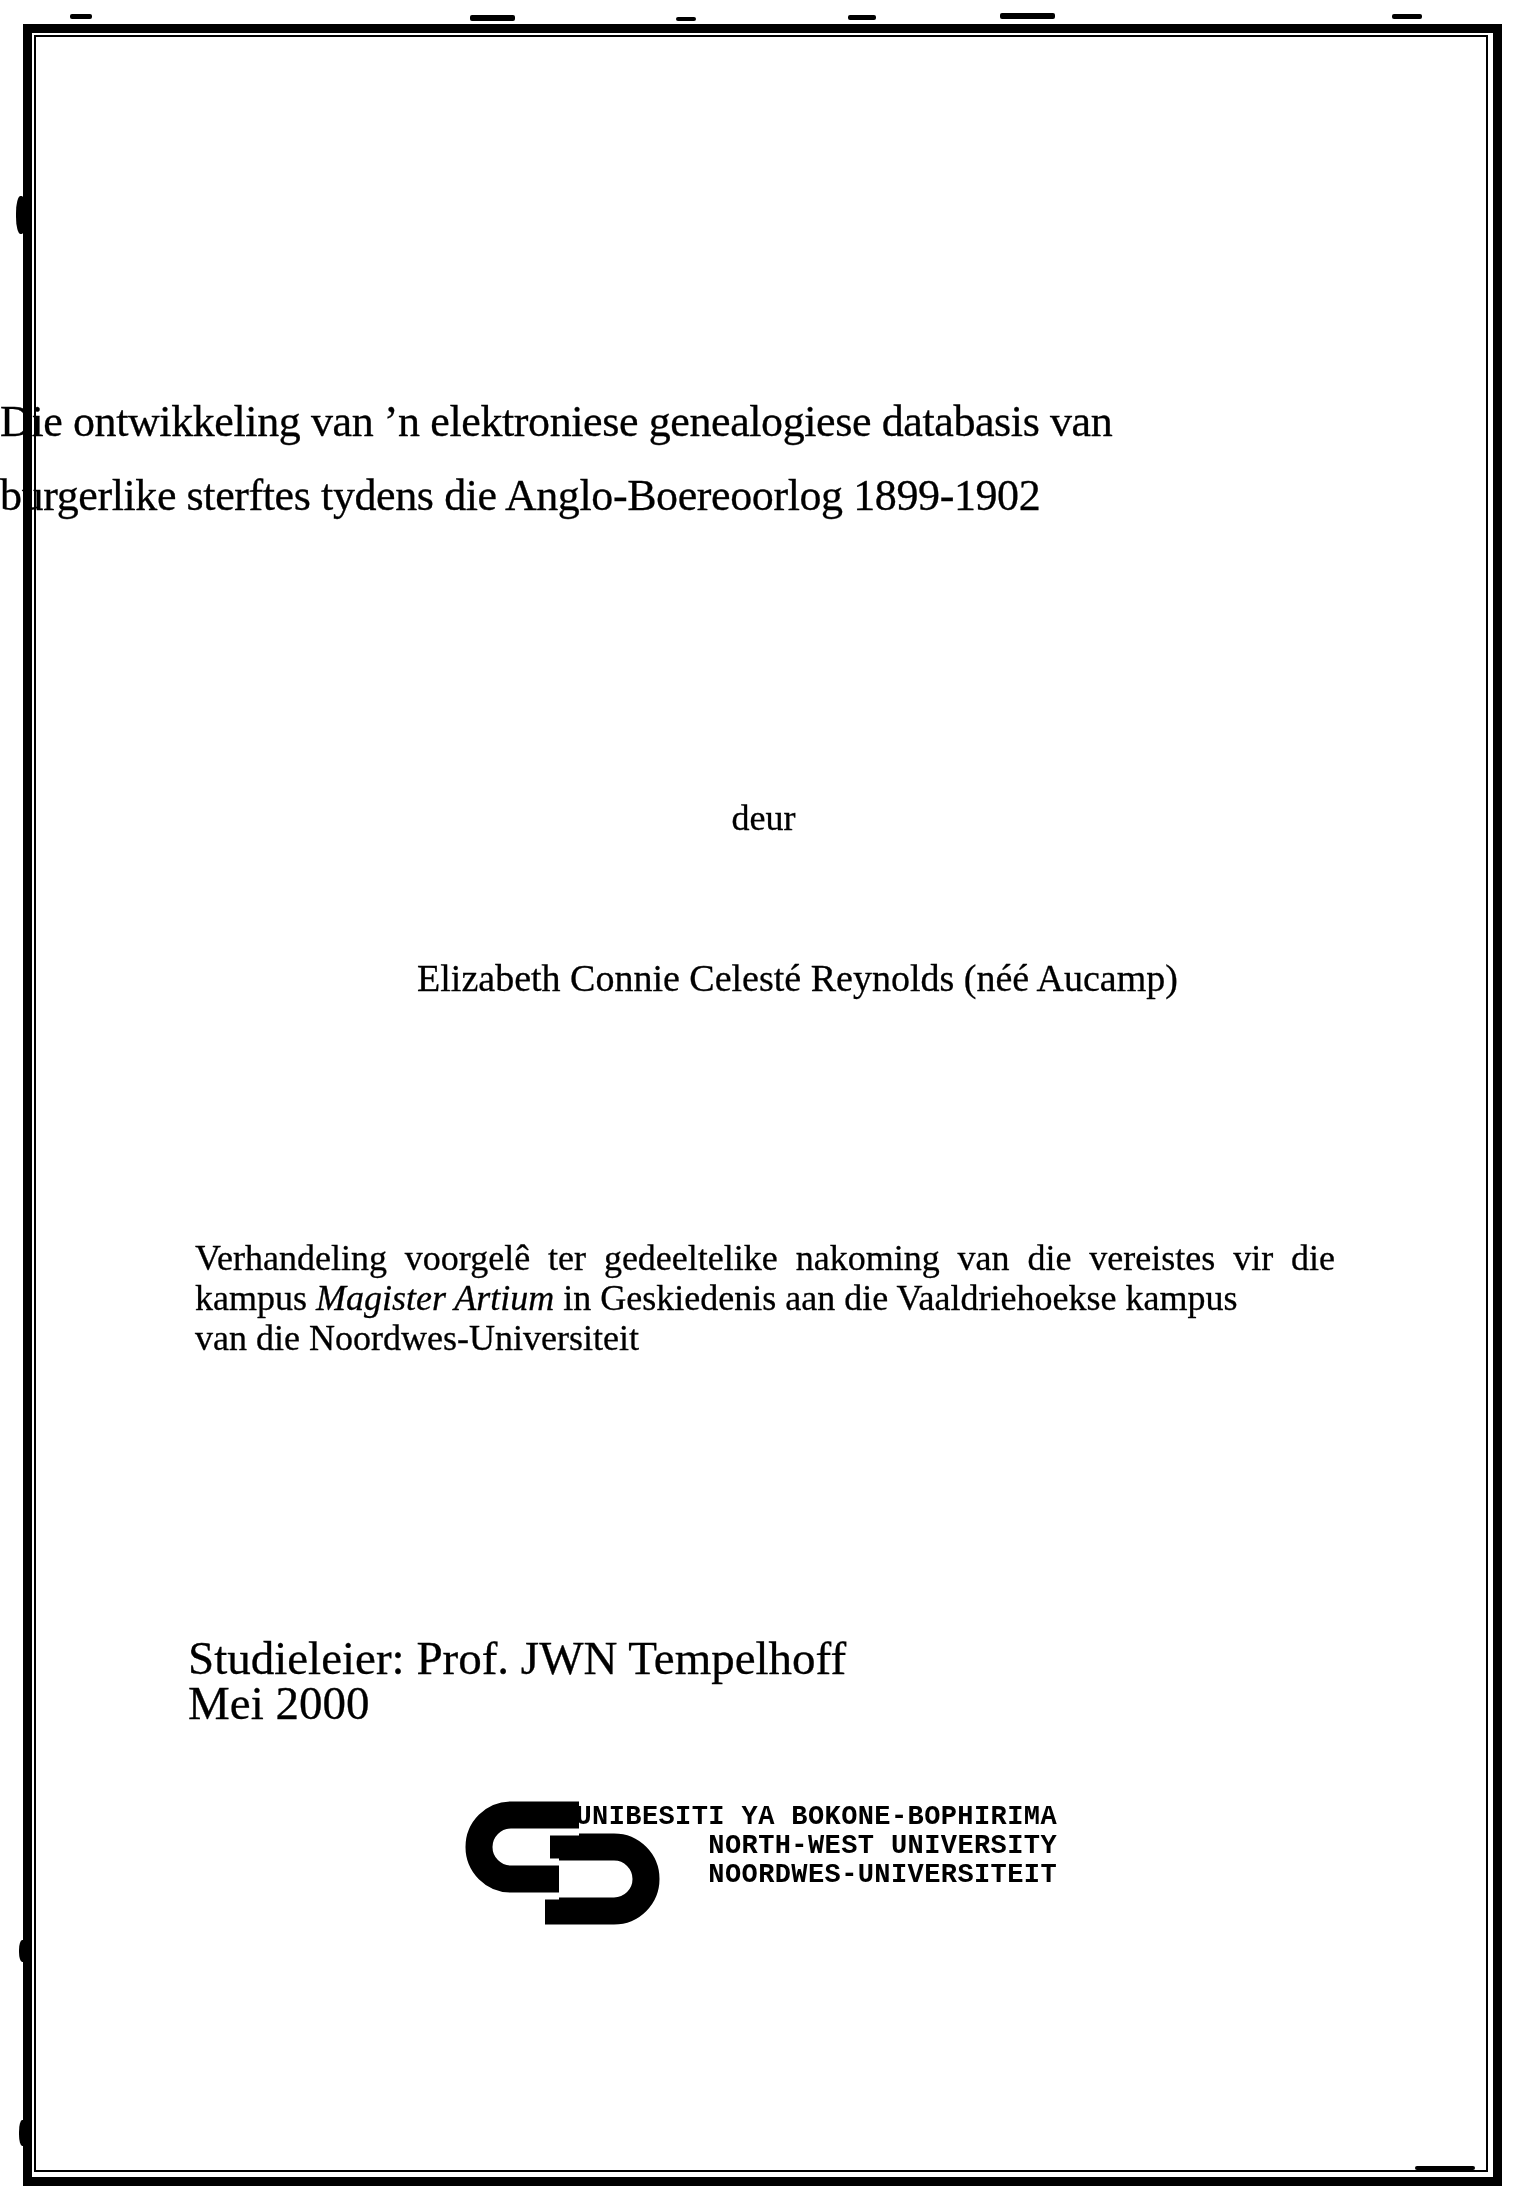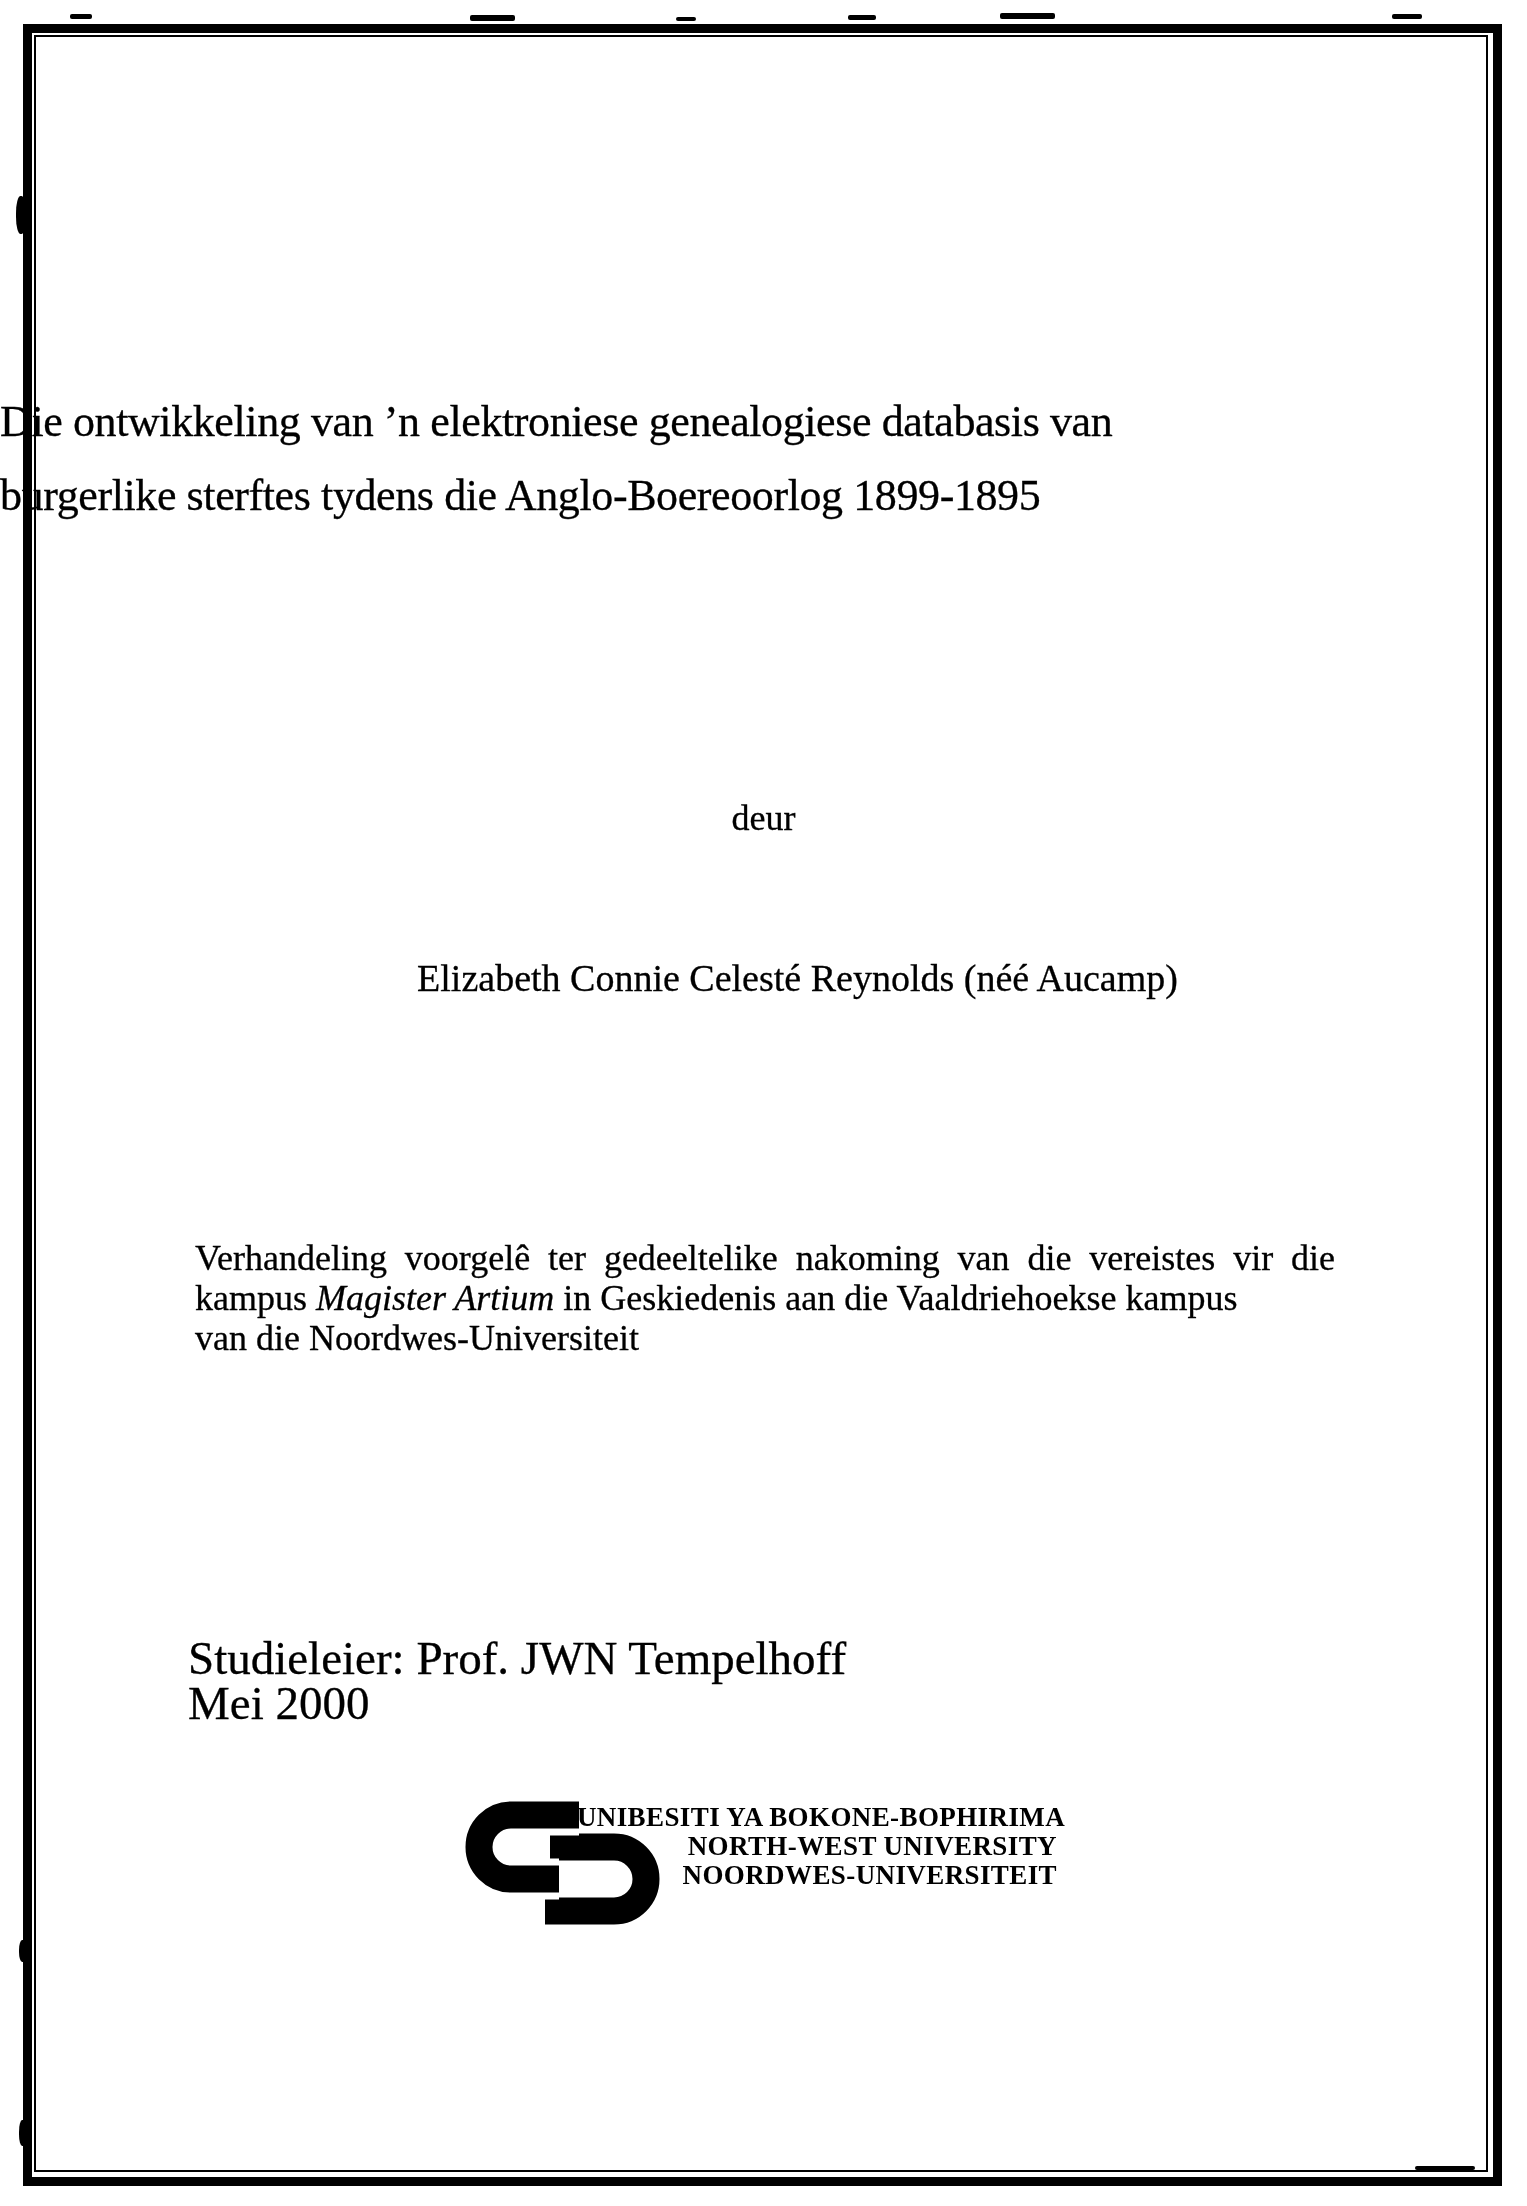--- a/index.html
+++ b/index.html
@@ -54,21 +54,21 @@
   .statement .ital{font-style:italic;}
   .supervisor-block{
     left:188px;top:1636px;width:900px;
     font-size:47px;line-height:45px;
   }
   .logo{left:0;top:0;}
   .logo-mark{position:absolute;left:465px;top:1799px;}
   .logo-text{
     position:absolute;left:557px;top:1803px;width:500px;
     text-align:right;
-    font-family:Liberation Serif, serif;
+    font-family:Liberation Mono, monospace;
     font-weight:700;
     font-size:27px;line-height:29px;
     letter-spacing:0.4px;
     -webkit-text-stroke:0;
     white-space:nowrap;
   }
   
   .artifact{position:absolute;background:#000;border-radius:2px;}
 </style>
 </head>
@@ -85,21 +85,21 @@
   <div class="artifact" style="left:16px;top:196px;width:10px;height:38px;border-radius:45%;"></div>
   <div class="artifact" style="left:19px;top:1940px;width:7px;height:22px;border-radius:45%;"></div>
   <div class="artifact" style="left:19px;top:2120px;width:7px;height:26px;border-radius:45%;"></div>
   <div class="artifact" style="left:1415px;top:2166px;width:60px;height:4px;"></div>
 
   <div class="frame-outer"></div>
   <div class="frame-inner"></div>
 
   <div class="abs title-block">
     <div>Die ontwikkeling van ’n elektroniese genealogiese databasis van</div>
-    <div>burgerlike sterftes tydens die Anglo-Boereoorlog 1899-1895</div>
+    <div>burgerlike sterftes tydens die Anglo-Boereoorlog 1899-1902</div>
   </div>
 
   <div class="abs byline">deur</div>
 
   <div class="abs author">Elizabeth Connie Celesté Reynolds (néé Aucamp)</div>
 
   <div class="abs statement">
     <div class="just">Verhandeling voorgelê ter gedeeltelike nakoming van die vereistes vir die</div>
     <div><span>kampus </span><span class="ital">Magister Artium</span><span> in Geskiedenis aan die Vaaldriehoekse kampus</span></div>
     <div>van die Noordwes-Universiteit</div>

